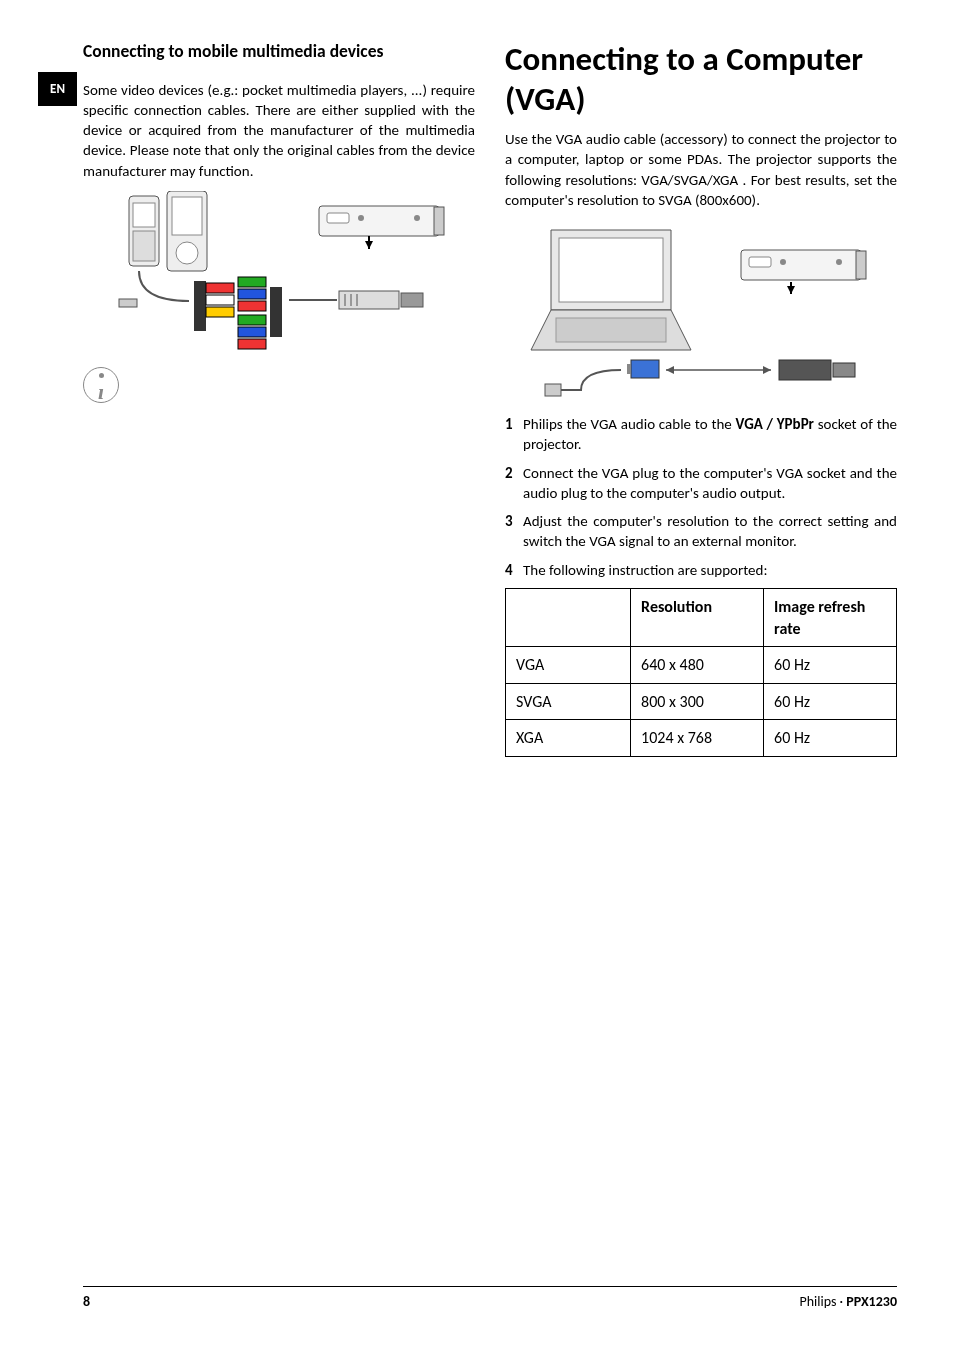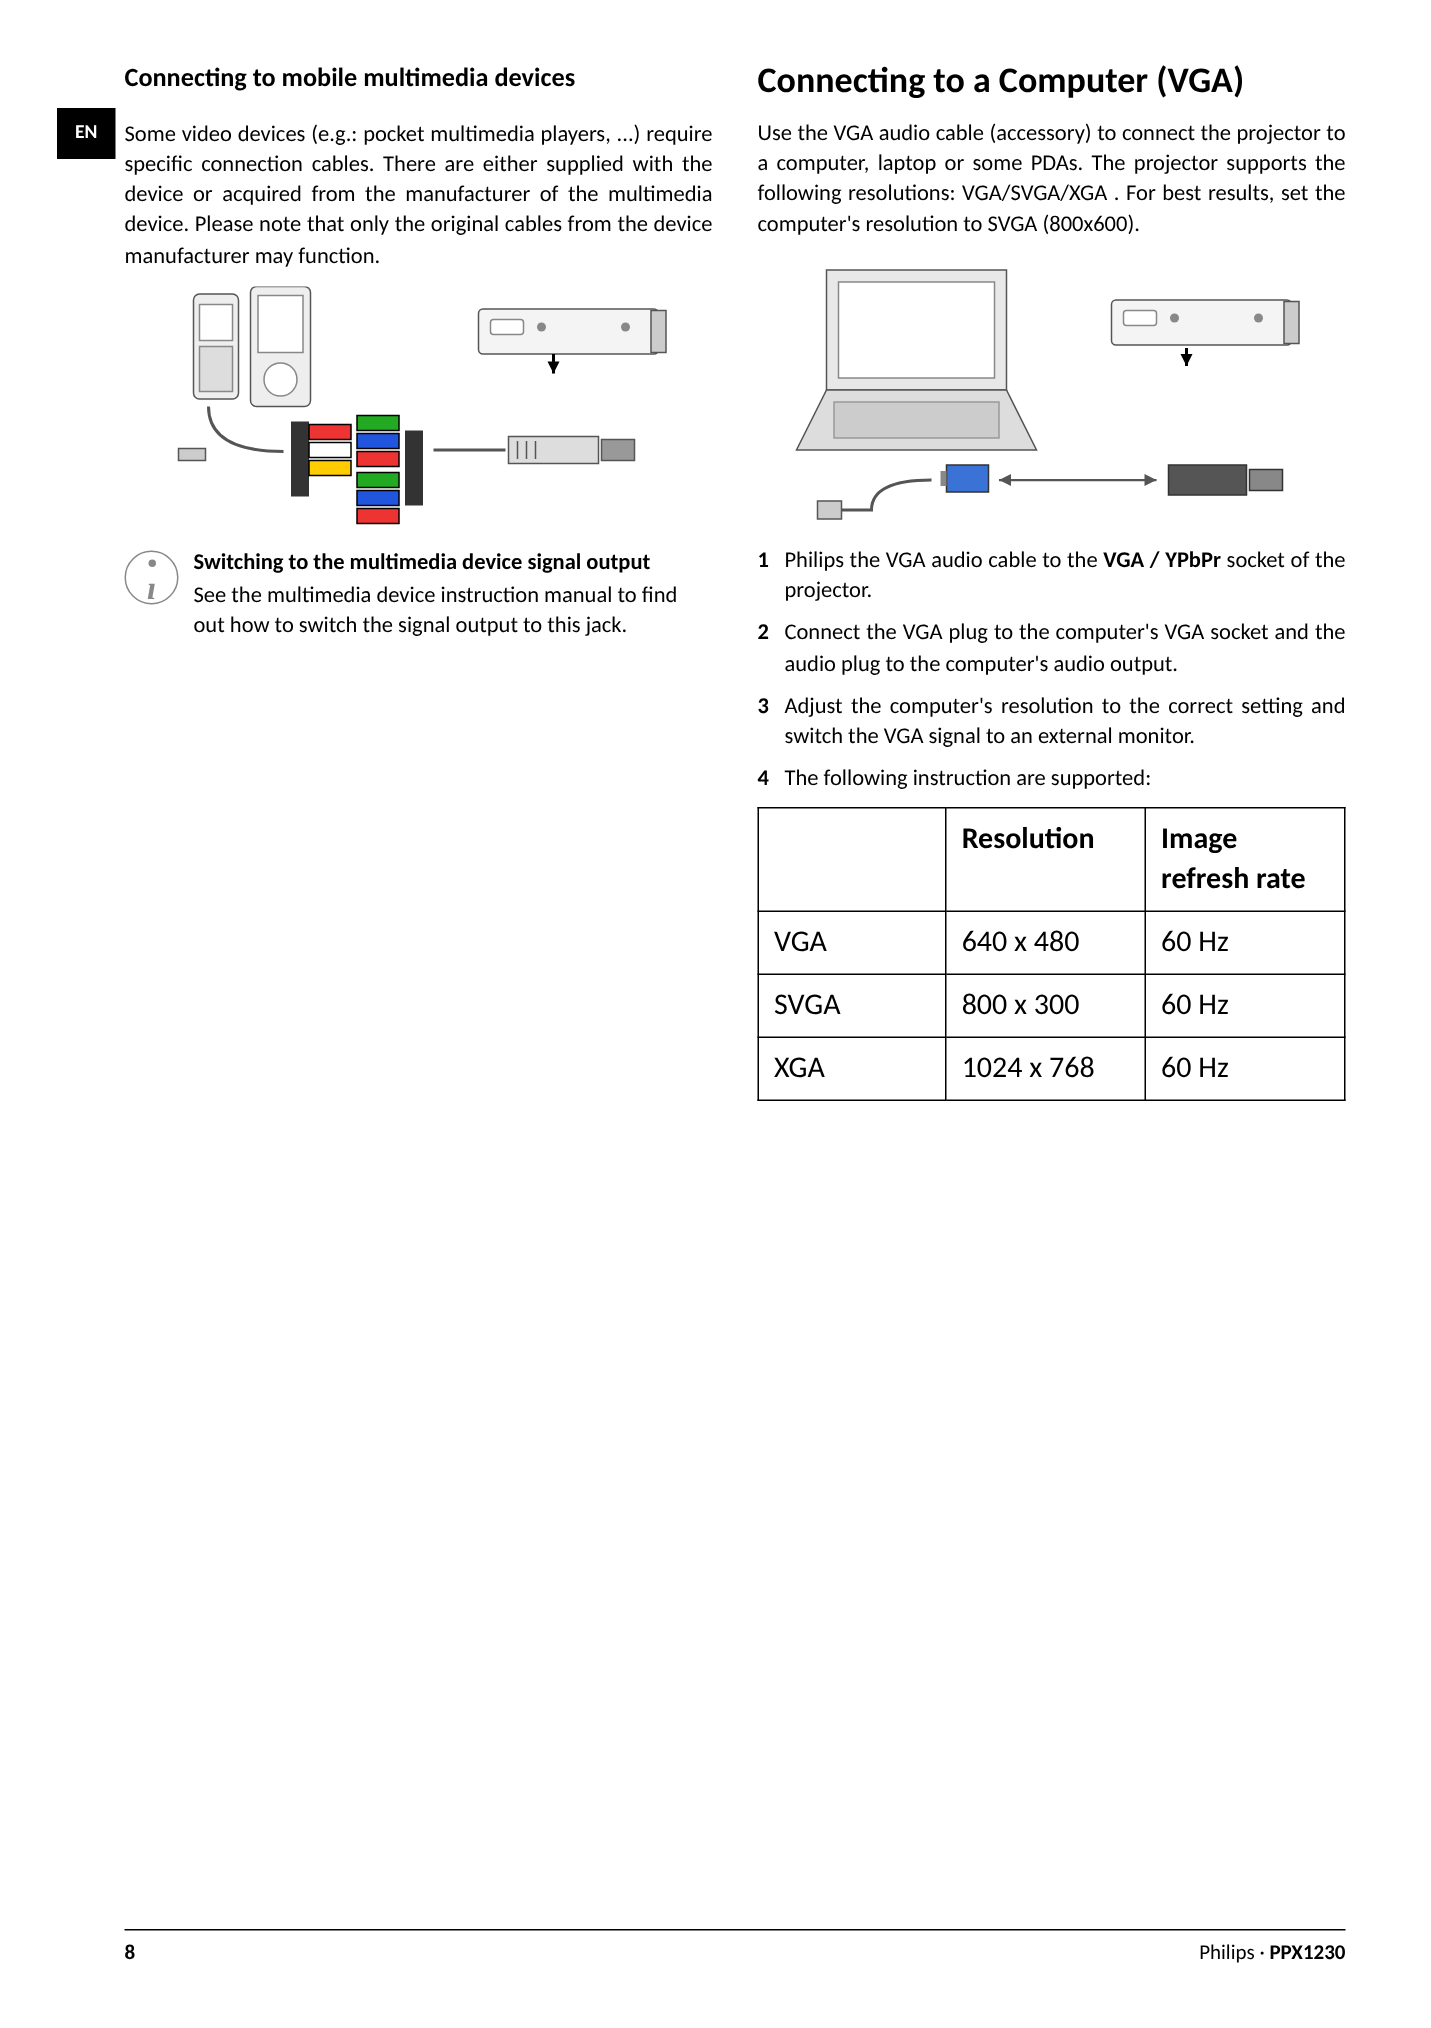--- a/index.html
+++ b/index.html
@@ -39,21 +39,21 @@
     flex: 1;
     min-width: 0;
   }
   .h2 {
     font-weight: bold;
     font-size: 17.5px;
     margin-bottom: 16px;
   }
   .h1 {
     font-weight: bold;
-    font-size: 24px;
+    font-size: 33px;
     line-height: 1.2;
     margin-bottom: 10px;
   }
   p.body {
     text-align: justify;
     margin-bottom: 8px;
   }
   .notice-label {
     font-style: italic;
     font-weight: bold;
@@ -126,21 +126,21 @@
   table.res {
     border-collapse: collapse;
     width: 100%;
     margin-top: 6px;
   }
   table.res th, table.res td {
     border: 1px solid #000;
     padding: 7px 10px;
     text-align: left;
     vertical-align: top;
-    font-size: 20px;
+    font-size: 16px;
   }
   table.res th {
     font-weight: bold;
     background: #fff;
   }
   table.res th:first-child { width: 32%; }
   table.res th:nth-child(2) { width: 34%; }
   .footer {
     position: absolute;
     left: 83px;
@@ -212,24 +212,20 @@
         <line x1="248" y1="103" x2="248" y2="115" stroke="#555"></line>
         <rect x="292" y="102" width="22" height="14" fill="#999" stroke="#555"></rect>
         <line x1="180" y1="109" x2="228" y2="109" stroke="#555" stroke-width="2"></line>
       </svg>
     </div>
 
     <div class="notice-block">
       <div class="info-icon">
         <span class="dot"></span>
           <span class="stem">ı</span>
-      </div>
-      <div class="notice-text">
-        <div class="notice-title">Switching to the multimedia device signal output</div>
-        <div>See the multimedia device instruction manual to find out how to switch the signal output to this jack.</div>
       </div>
     </div>
   </div>
 
   <div class="col">
     <div class="h1">Connecting to a Computer (VGA)</div>
     <p class="body">Use the VGA audio cable (accessory) to connect the projector to a computer, laptop or some PDAs. The projector supports the following resolutions: VGA/SVGA/XGA . For best results, set the computer's resolution to SVGA (800x600).</p>
 
     <div class="figure">
       <svg width="360" height="180" viewBox="0 0 360 180">

